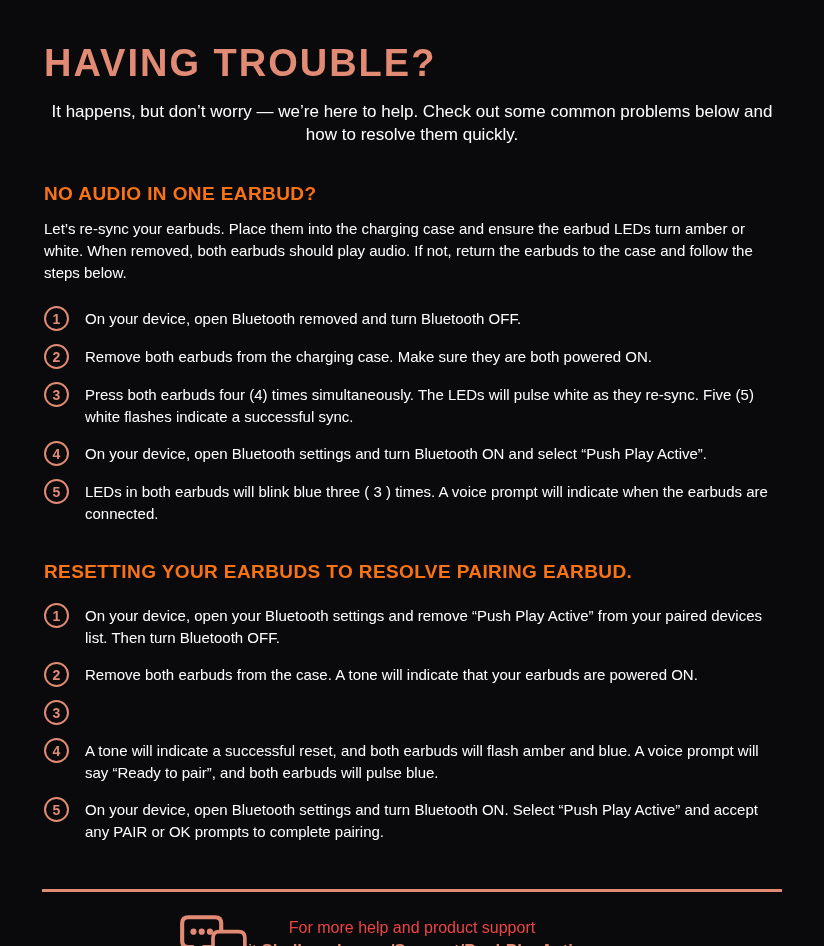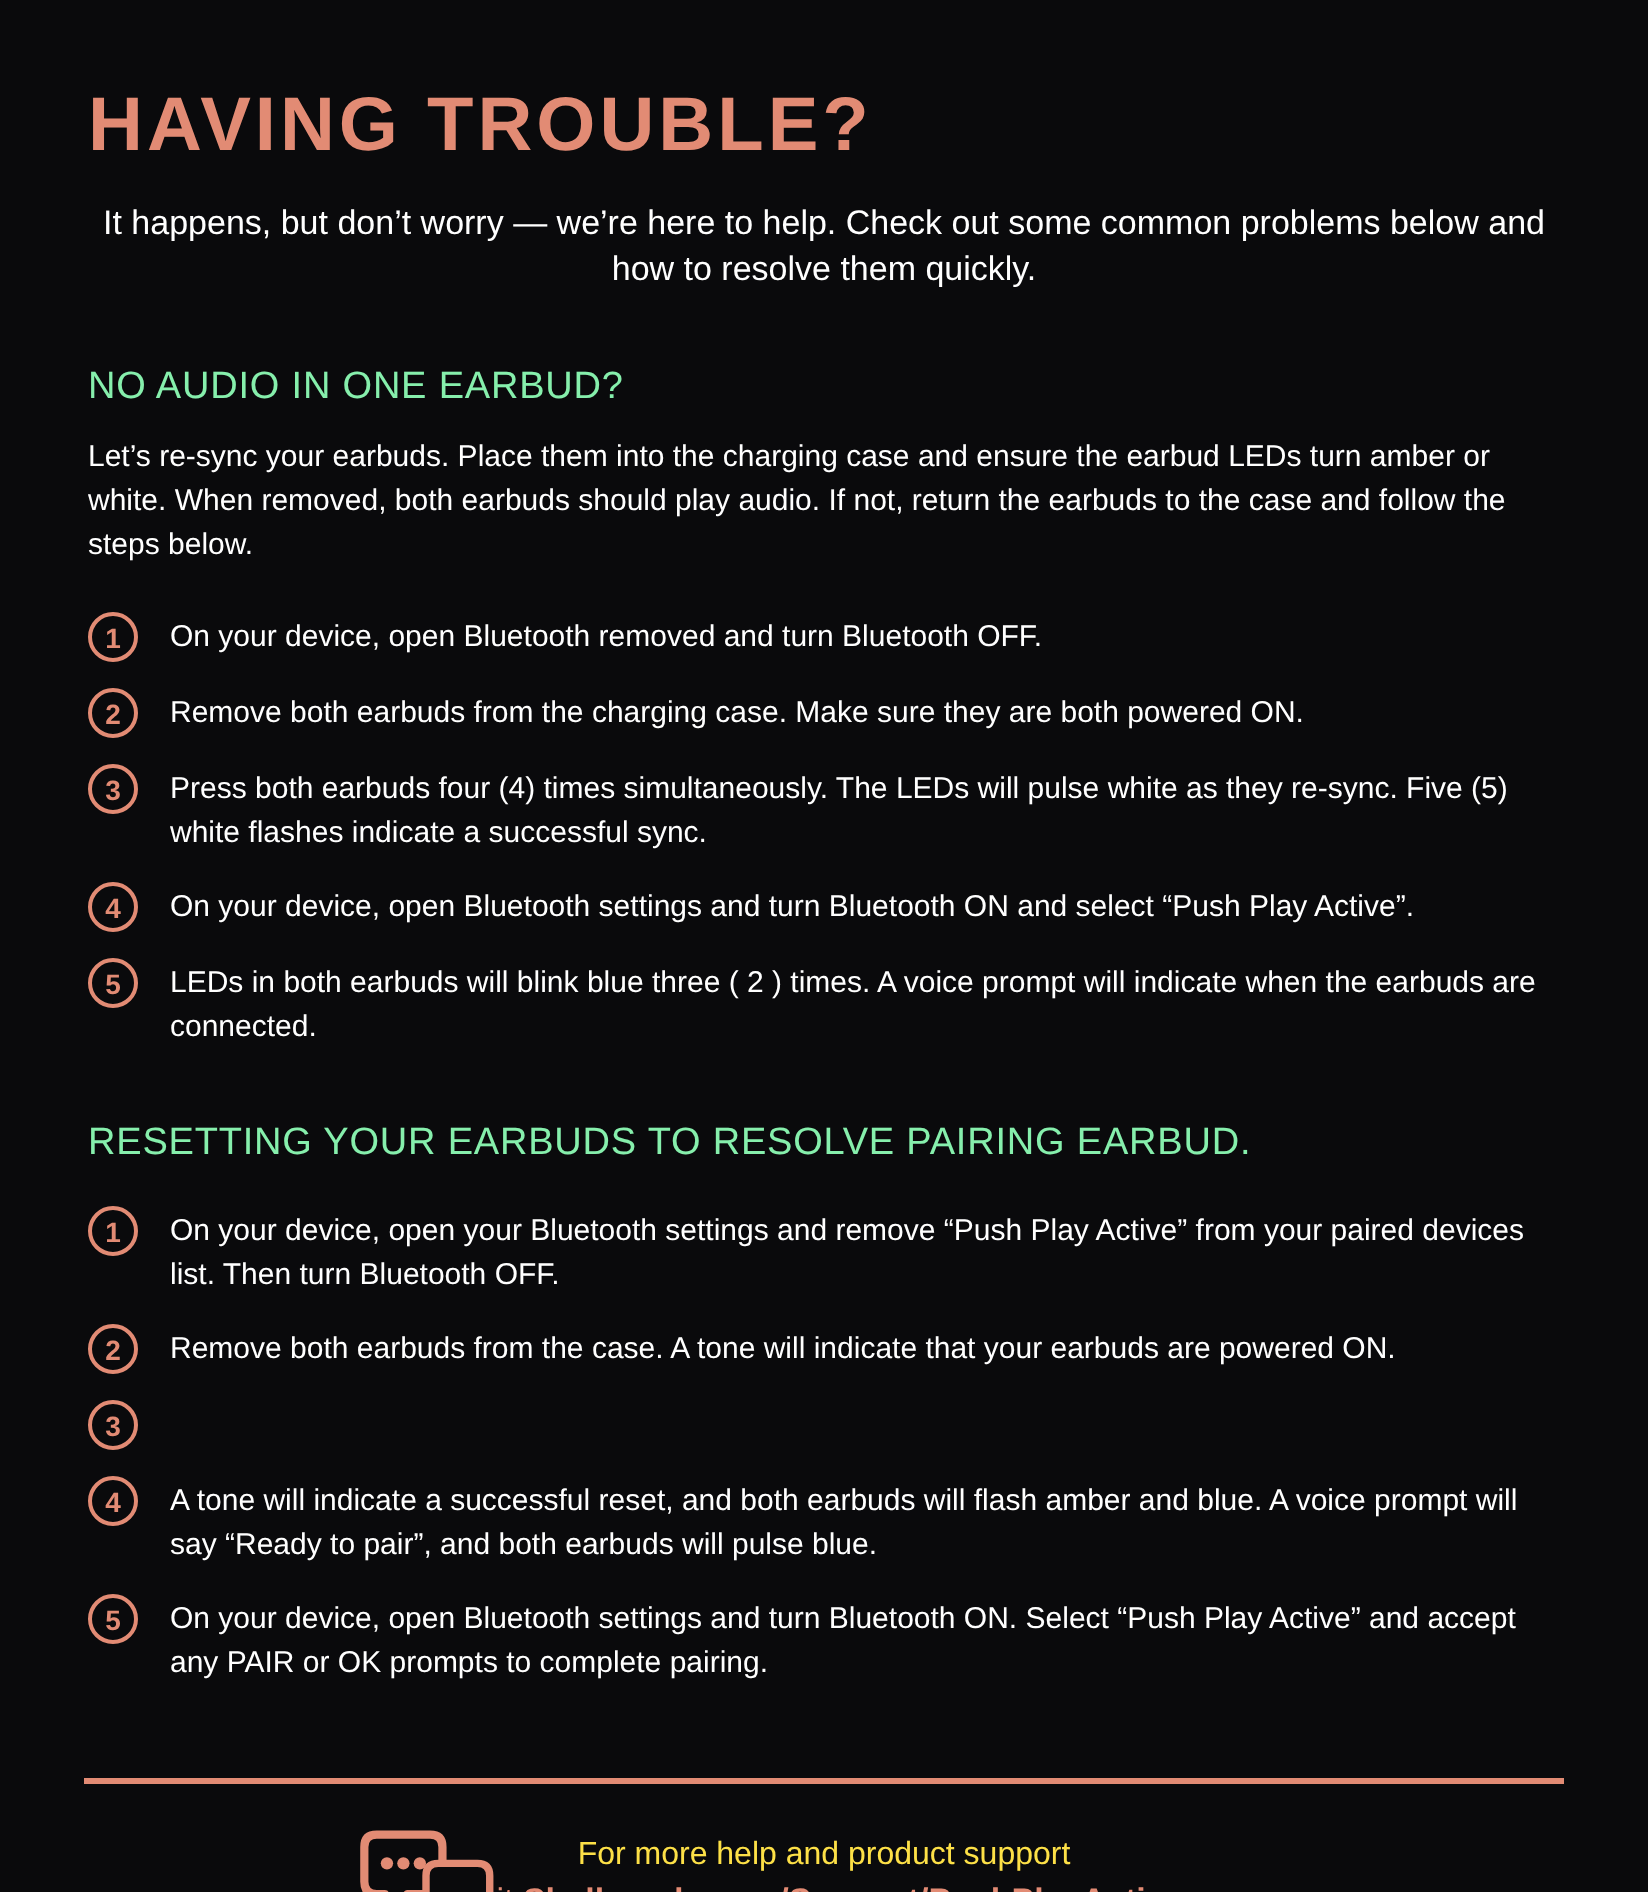--- a/index.html
+++ b/index.html
@@ -23,23 +23,23 @@
   .subtitle {
     text-align: center;
     font-size: 17px;
     font-weight: normal;
     line-height: 23px;
     max-width: 724px;
     margin: 15px auto 0 auto;
   }
 
   .section-heading {
-    color: #86efac;
+    color: #f97316;
     font-size: 19px;
-    font-weight: normal;
+    font-weight: bold;
     letter-spacing: 0.4px;
   }
   .section-1 .section-heading { margin-top: 37px; }
   .section-2 .section-heading { margin-top: 36px; }
 
   .section-intro {
     margin-top: 13px;
     font-size: 15px;
     line-height: 22px;
   }
@@ -79,21 +79,21 @@
     margin: 46px 0 0 -2px;
     width: 740px;
   }
 
   .footer {
     position: relative;
     margin-top: 25px;
     text-align: center;
   }
   .footer-text-line1 {
-    color: #fde047;
+    color: #ef4444;
     font-size: 16px;
     line-height: 22px;
   }
   .footer-text-line2 {
     color: #e28b74;
     font-size: 17px;
     line-height: 23px;
   }
   .footer-text-line2 .url { font-weight: bold; }
   .chat-icon {
@@ -133,21 +133,21 @@
           <span class="step-text">Press both earbuds four (4) times simultaneously. The LEDs will pulse white as they re-sync. Five (5) white flashes indicate a successful sync.</span>
         </li>
 
         <li class="step">
           <span class="step-num">4</span>
           <span class="step-text">On your device, open Bluetooth settings and turn Bluetooth ON and select “Push Play Active”.</span>
         </li>
 
         <li class="step">
           <span class="step-num">5</span>
-          <span class="step-text">LEDs in both earbuds will blink blue three ( 2 ) times. A voice prompt will indicate when the earbuds are connected.</span>
+          <span class="step-text">LEDs in both earbuds will blink blue three ( 3 ) times. A voice prompt will indicate when the earbuds are connected.</span>
         </li>
       </ol>
   </section>
 
   <section class="section-2">
     <h2 class="section-heading">RESETTING YOUR EARBUDS TO RESOLVE PAIRING EARBUD.</h2>
     <ol class="steps">
 
         <li class="step">
           <span class="step-num">1</span>

